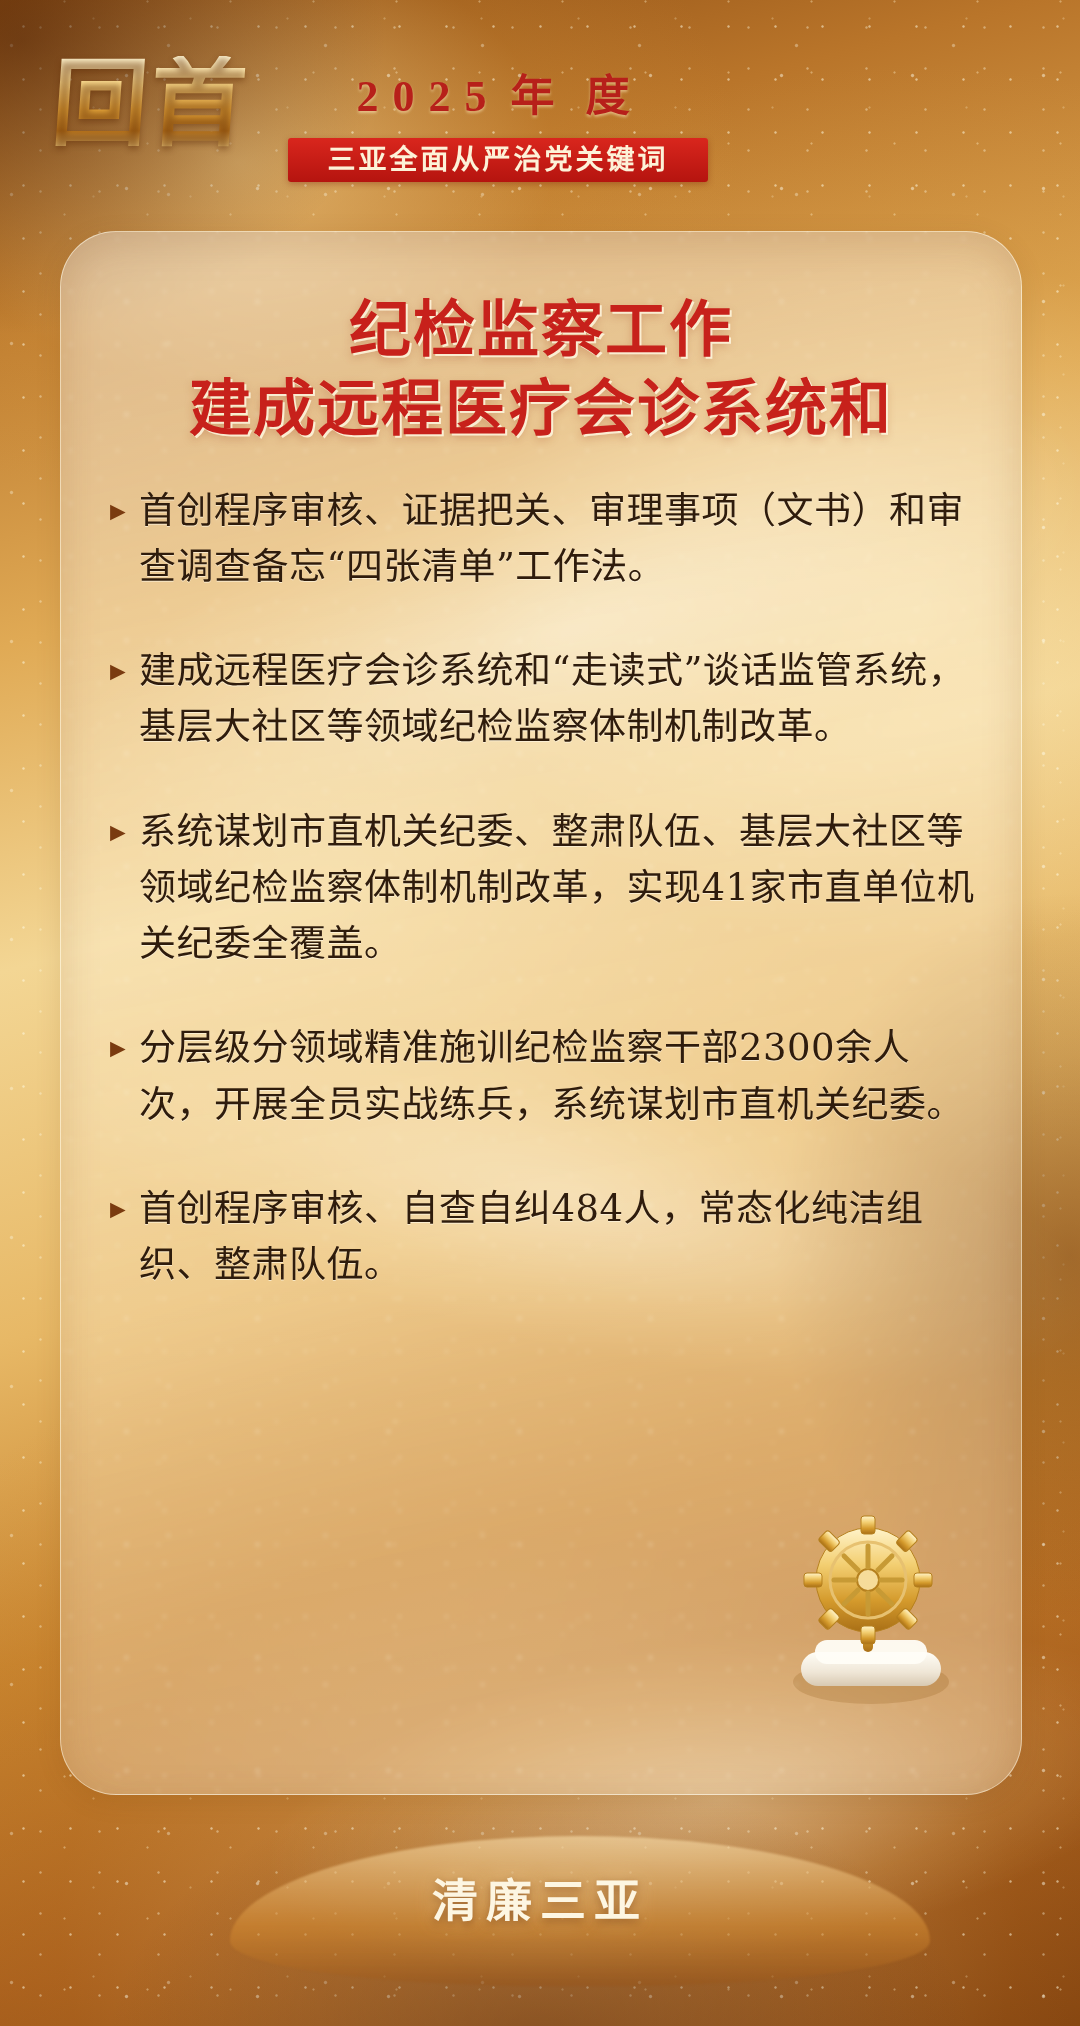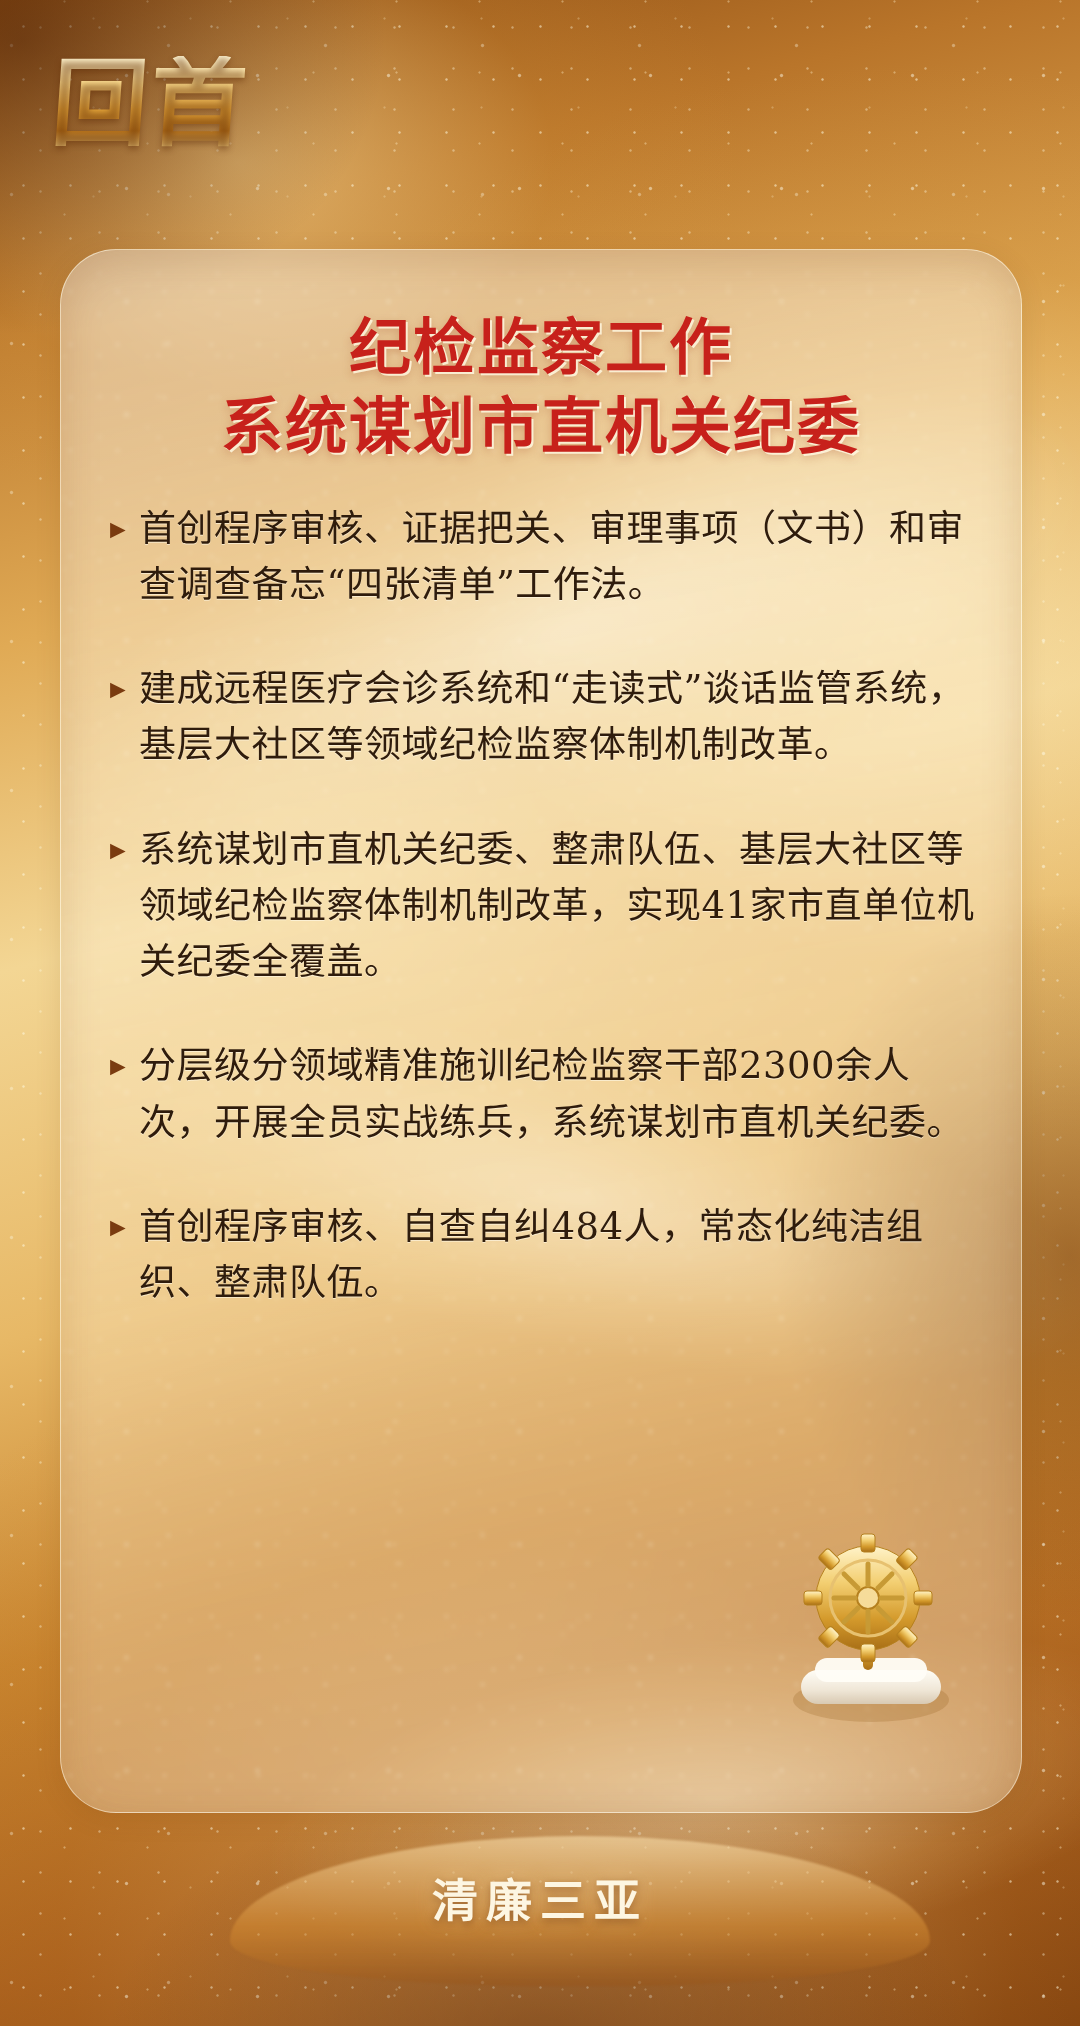--- a/index.html
+++ b/index.html
@@ -120,21 +120,21 @@
     font-size: 28px;
     font-weight: 700;
     letter-spacing: 3px;
     line-height: 44px;
     box-shadow: 0 2px 6px rgba(120,30,10,0.35);
   }
 
   
   .card {
     position: absolute;
-    left: 60px; top: 249px;
+    left: 60px; top: 231px;
     width: 960px; height: 1562px;
     border-radius: 56px;
     background: linear-gradient(170deg, rgba(255,250,238,0.50) 0%, rgba(255,244,222,0.40) 35%, rgba(255,240,214,0.34) 70%, rgba(255,238,208,0.42) 100%);
     border: 1px solid rgba(255,252,240,0.45);
     box-shadow: 0 10px 40px rgba(120,60,12,0.18) inset, 0 6px 26px rgba(110,55,10,0.12);
     backdrop-filter: blur(2px);
     overflow: hidden;
   }
 
   .title-block {
@@ -217,26 +217,33 @@
 <div class="poster">
   <div class="wave w1"></div>
   <div class="wave w2"></div>
   <div class="wave w3"></div>
   <div class="sparkles"></div>
   <div class="sparkles s2"></div>
   <div class="darkcorner"></div>
 
   <div class="header">
     <div class="huishou">回首</div>
+    <div class="header-right">
+      <div class="year-line">
+        <span class="yr">2025</span>
+        <span>年 度</span>
+      </div>
+      <div class="sub-banner">三亚全面从严治党关键词</div>
+    </div>
   </div>
 
   <div class="card">
     <div class="title-block">
       <div class="title-line l1">纪检监察工作</div>
-      <div class="title-line l2">系统谋划市直机关纪委</div>
+      <div class="title-line l2">建成远程医疗会诊系统和</div>
     </div>
 
     <div class="list">
       <div class="item">
         <span class="bullet">►</span>
         <span class="item-text">首创程序审核、证据把关、审理事项（文书）和审查调查备忘“四张清单”工作法。</span>
       </div>
       <div class="item">
         <span class="bullet">►</span>
         <span class="item-text">建成远程医疗会诊系统和“走读式”谈话监管系统，基层大社区等领域纪检监察体制机制改革。</span>

